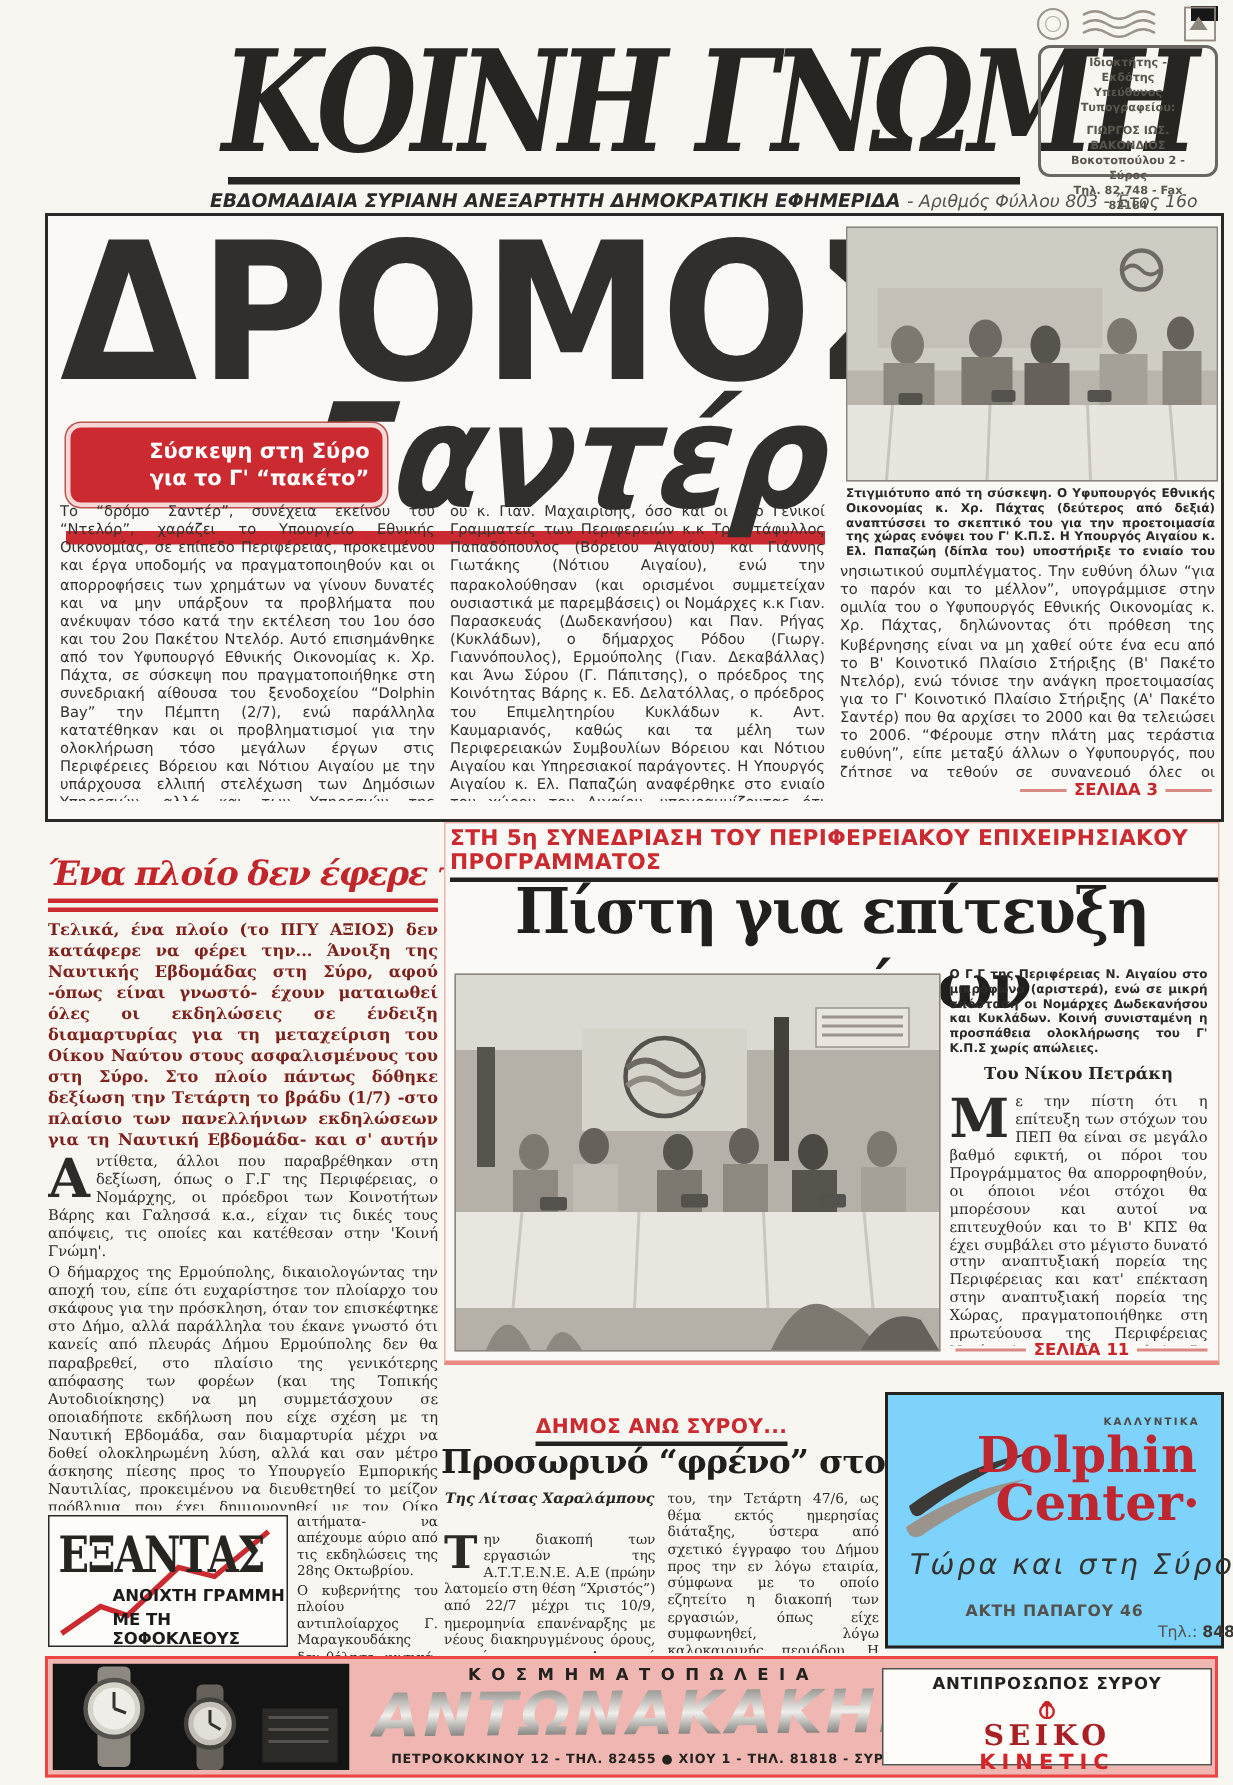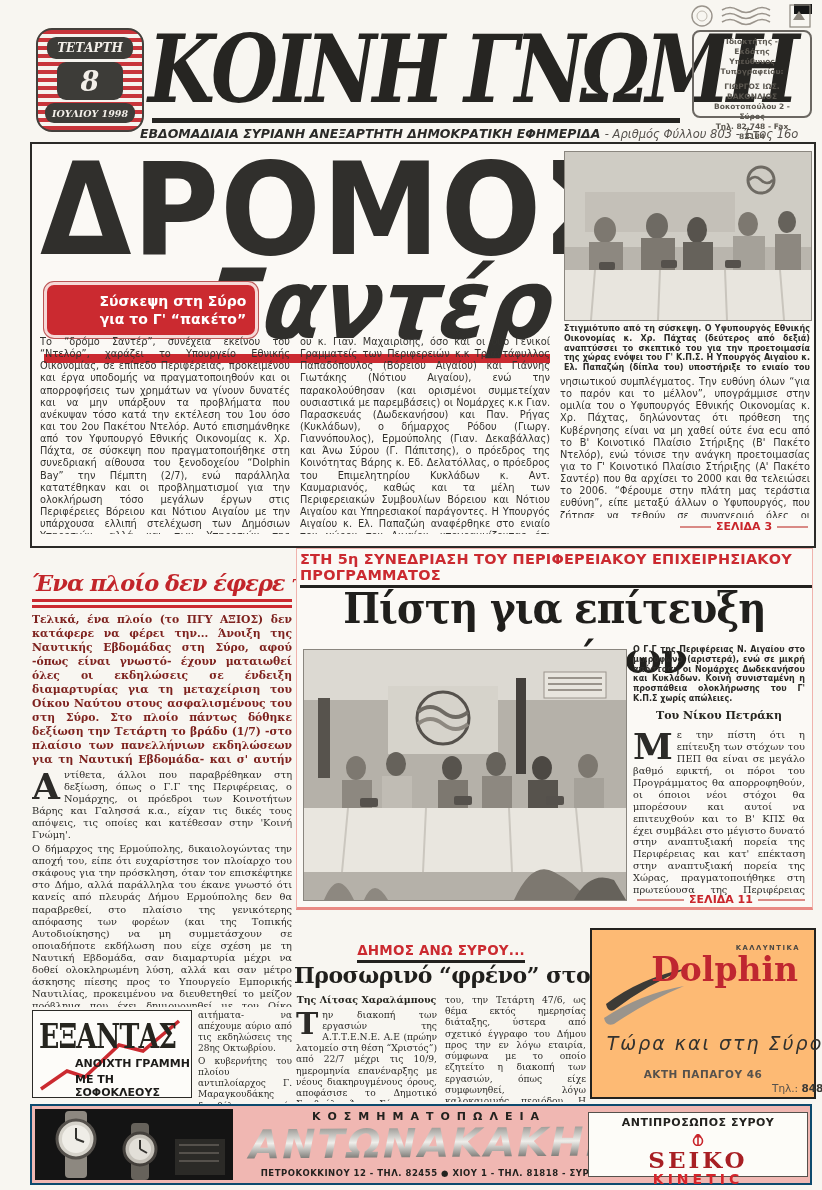--- a/index.html
+++ b/index.html
@@ -63,39 +63,39 @@
   .kicker-red{font-weight:bold;font-size:14.5px;color:#cb2a30;border-bottom:3px solid #23221f;padding-bottom:2px;display:inline-block;letter-spacing:0.2px;}
   .pep-head{font-family:"DejaVu Serif",serif;font-weight:bold;font-size:39px;color:#201f1c;text-align:center;letter-spacing:-1px;transform:scale(1,1.08);}
   .pep-body{font-family:"DejaVu Serif",serif;font-size:9.8px;line-height:1.22;color:#2c2b28;}
   .byline{font-family:"DejaVu Serif",serif;font-weight:bold;font-size:11px;color:#26251f;text-align:center;}
 
   
   .quarry-head{font-family:"DejaVu Serif",serif;font-weight:bold;font-size:22px;color:#201f1c;white-space:nowrap;letter-spacing:-0.5px;}
   .quarry-col{font-family:"DejaVu Serif",serif;font-size:9.2px;line-height:1.22;color:#2c2b28;}
 
   
-  .hondos{left:590px;top:928px;width:222px;height:167px;border:2px solid #23221f;background:#fdba74;}
+  .hondos{left:590px;top:928px;width:222px;height:167px;border:2px solid #23221f;background:#7dd3fc;}
   .hondos-small{position:absolute;right:14px;top:14px;font-size:6.8px;letter-spacing:1.5px;color:#4c4843;font-weight:bold;}
   .hondos-b1{position:absolute;right:16px;top:20px;font-family:"DejaVu Serif",serif;font-weight:bold;font-size:33px;color:#bf2730;letter-spacing:0px;}
   .hondos-b2{position:absolute;right:14px;top:52px;font-family:"DejaVu Serif",serif;font-weight:bold;font-size:33px;color:#bf2730;}
   .hondos-tag{position:absolute;left:0;top:102px;width:100%;text-align:center;font-style:italic;font-size:19px;letter-spacing:2px;color:#33322f;padding-left:12px;}
   .hondos-addr{position:absolute;left:0;top:138px;width:100%;text-align:center;font-size:10.5px;color:#55514c;font-weight:bold;letter-spacing:0.5px;}
   .hondos-tel{position:absolute;left:0;top:152px;width:100%;text-align:right;font-size:10.5px;color:#55514c;padding-left:24px;}
   .hondos-tel b{color:#3c3a36;}
 
   
-  .banner{left:30px;top:1104px;width:782px;height:81px;background:#f0b7b2;border:2px solid #0c4a6e;box-sizing:border-box;}
+  .banner{left:30px;top:1104px;width:782px;height:81px;background:#f0b7b2;border:2px solid #ef4444;box-sizing:border-box;}
   .b-cat{position:absolute;left:212px;top:4px;width:370px;text-align:center;font-weight:bold;font-size:11px;letter-spacing:7px;color:#23221f;}
   .b-brand{position:absolute;left:200px;top:14px;width:400px;text-align:center;font-weight:bold;font-style:italic;font-size:40px;letter-spacing:2px;
     background:linear-gradient(180deg,#77746f 0%,#efeeea 48%,#3f3d39 100%);-webkit-background-clip:text;background-clip:text;color:transparent;
     transform:rotate(-0.5deg);}
   .b-addr{position:absolute;left:200px;top:62px;width:400px;text-align:center;font-weight:bold;font-size:8.5px;color:#23221f;letter-spacing:0.5px;}
   .seikobox{position:absolute;left:556px;top:6px;width:220px;height:65px;background:#fdfcf8;border:1.5px solid #55514c;text-align:center;box-sizing:border-box;}
   .seiko-label{font-weight:bold;font-size:11px;color:#23221f;margin-top:3px;letter-spacing:0.5px;}
-  .seiko-name{font-family:"DejaVu Serif",serif;font-weight:bold;font-size:23px;letter-spacing:3px;color:#a81f24;line-height:1;}
+  .seiko-name{font-family:"DejaVu Serif",serif;font-weight:bold;font-size:19px;letter-spacing:3px;color:#a81f24;line-height:1;}
   .seiko-sub{font-weight:bold;font-size:14px;letter-spacing:4px;color:#d5252b;line-height:1.2;}
 </style>
 </head>
 <body>
 
 <div class="page">
 
   <div class="abs cornerbar"></div>
 
   <div class="abs" style="left:688px;top:4px;width:126px;height:24px;">
@@ -103,25 +103,20 @@
       <circle cx="14" cy="12" r="10" fill="none" stroke="#9a948c" stroke-width="1.4"></circle>
       <circle cx="14" cy="12" r="5" fill="none" stroke="#b0aaa0" stroke-width="0.8"></circle>
       <path d="M34 6 q8 -5 16 0 q8 5 16 0 q8 -5 16 0" fill="none" stroke="#9a948c" stroke-width="1.5"></path>
       <path d="M34 12 q8 -5 16 0 q8 5 16 0 q8 -5 16 0" fill="none" stroke="#9a948c" stroke-width="1.5"></path>
       <path d="M34 18 q8 -5 16 0 q8 5 16 0 q8 -5 16 0" fill="none" stroke="#9a948c" stroke-width="1.5"></path>
       <rect x="102" y="1" width="20" height="22" fill="none" stroke="#8d877e" stroke-width="1.2"></rect>
       <path d="M105 16 l6 -9 l6 9 z" fill="#8d877e"></path>
     </svg>
   </div>
 
-  <div class="abs datebox">
-    <div class="dateslot slot-day">ΤΕΤΑΡΤΗ</div>
-    <div class="dateslot slot-num">8</div>
-    <div class="dateslot slot-my">ΙΟΥΛΙΟΥ 1998</div>
-  </div>
 
   <div class="abs mast-title">ΚΟΙΝΗ ΓΝΩΜΗ</div>
   <div class="abs mast-rule"></div>
   <div class="abs mast-sub">
     <span>ΕΒΔΟΜΑΔΙΑΙΑ ΣΥΡΙΑΝΗ ΑΝΕΞΑΡΤΗΤΗ ΔΗΜΟΚΡΑΤΙΚΗ ΕΦΗΜΕΡΙΔΑ</span>
     <span class="lighter">- Αριθμός Φύλλου 803 - Έτος 16ο</span>
   </div>
 
   <div class="abs pubbox">
     <div>Ιδιοκτήτης - Εκδότης</div>
@@ -278,37 +273,38 @@
     </div>
   </div>
 
   <div class="abs" style="left:296px;top:940px;width:290px;text-align:center;">
     <span class="kicker-red" style="font-size:13.5px;">ΔΗΜΟΣ ΑΝΩ ΣΥΡΟΥ...</span>
   </div>
   <div class="abs quarry-head" style="left:294px;top:962px;width:292px;text-align:center;">Προσωρινό “φρένο” στο λατομείο</div>
 
   <div class="abs" style="left:296px;top:994px;width:290px;height:108px;display:flex;gap:8px;">
     <div class="quarry-col just hide" style="width:141px;">
-      <div class="byline" style="font-size:9.5px;margin-bottom:3px;">Της Λίτσας Χαραλάμπους</div>
+      <div class="byline" style="font-size:9.5px;margin-bottom:15px;font-style:italic;">Της Λίτσας Χαραλάμπους</div>
       <span class="dropcap" style="font-size:30px;">Τ</span><span>ην διακοπή των εργασιών της Α.Τ.Τ.Ε.Ν.Ε. Α.Ε (πρώην λατομείο στη θέση “Χριστός”) από 22/7 μέχρι τις 10/9, ημερομηνία επανέναρξης με νέους διακηρυγμένους όρους, αποφάσισε το Δημοτικό Συμβούλιο Άνω - Σύρου, στην συνεδρίασή</span>
     </div>
     <div class="quarry-col just hide" style="width:141px;">
       <span>του, την Τετάρτη 47/6, ως θέμα εκτός ημερησίας διάταξης, ύστερα από σχετικό έγγραφο του Δήμου προς την εν λόγω εταιρία, σύμφωνα με το οποίο εζητείτο η διακοπή των εργασιών, όπως είχε συμφωνηθεί, λόγω καλοκαιρινής περιόδου.</span>
       <span>Η απόφαση αυτή προκάλεσε την δυ-</span>
       
     </div>
   </div>
 
   <div class="abs hondos">
     <svg class="abs" style="left:10px;top:26px;" width="95" height="70">
       <path d="M4 48 q34 -26 82 -36 q-40 16 -74 42 q-6 3 -8 -6z" fill="#3c3a36"></path>
       <path d="M2 62 q36 -24 80 -32 q-38 16 -70 38 q-8 3 -10 -6z" fill="#9a948c"></path>
     </svg>
     <div class="hondos-small">ΚΑΛΛΥΝΤΙΚΑ</div>
     <div class="hondos-b1">Dolphin</div>
+    <div class="hondos-b2">Center·</div>
     <div class="hondos-tag">Τώρα και στη Σύρο</div>
     <div class="hondos-addr">ΑΚΤΗ ΠΑΠΑΓΟΥ 46</div>
     <div class="hondos-tel">
       <span>Τηλ.: </span><b>84874</b>
     </div>
   </div>
 
   <div class="abs banner">
     <svg class="abs" style="left:3px;top:3px;" width="198" height="71">
       <rect width="198" height="71" fill="#141414"></rect>

